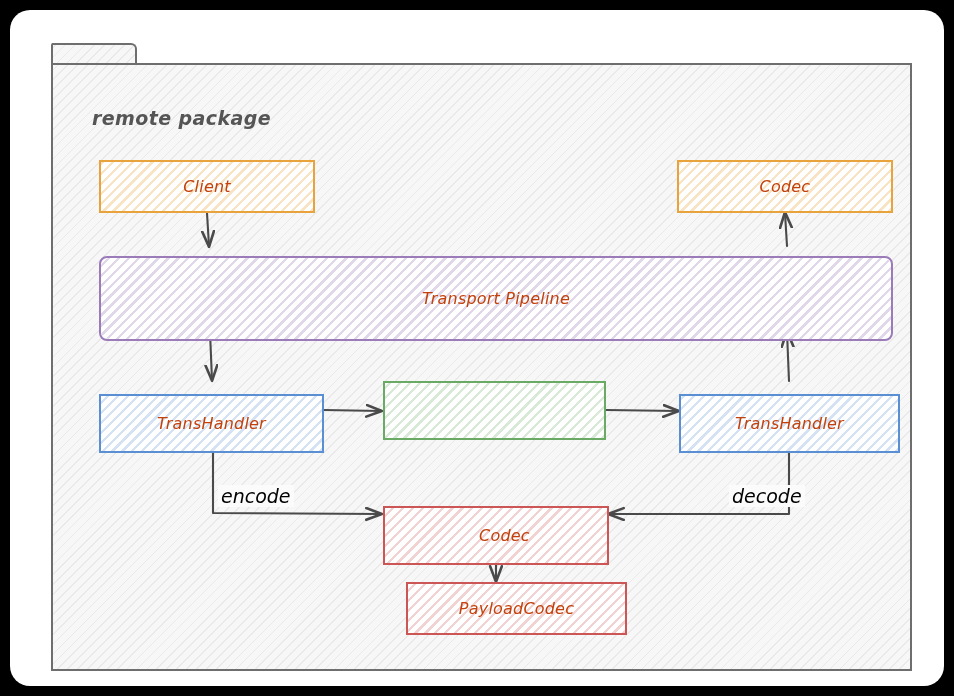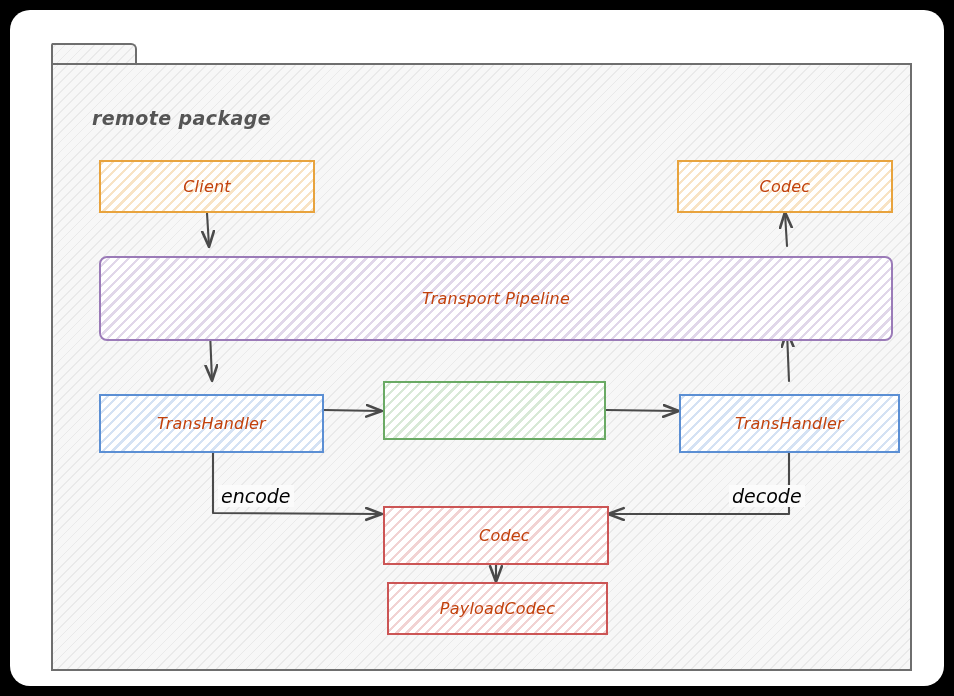--- a/index.html
+++ b/index.html
@@ -256,21 +256,21 @@
     <div class="node n-blue" style="left:669px; top:371px; width:221px; height:59px;">
       <div class="hatch"></div>
       <span class="label">TransHandler</span>
     </div>
 
     <div class="node n-red" style="left:373px; top:496px; width:226px; height:59px;padding-left:17px;">
       <div class="hatch"></div>
       <span class="label">Codec</span>
     </div>
 
-    <div class="node n-red" style="left:377px; top:572px; width:221px; height:53px;">
+    <div class="node n-red" style="left:396px; top:572px; width:221px; height:53px;">
       <div class="hatch"></div>
       <span class="label">PayloadCodec</span>
     </div>
 
     <div class="edge-label" style="left:208px; top:475px;">encode</div>
 
     <div class="edge-label" style="left:719px; top:475px;">decode</div>
 
   </div>
 </div>

